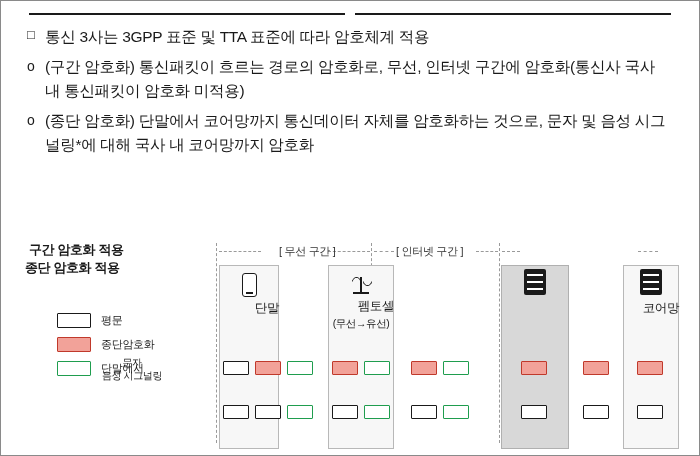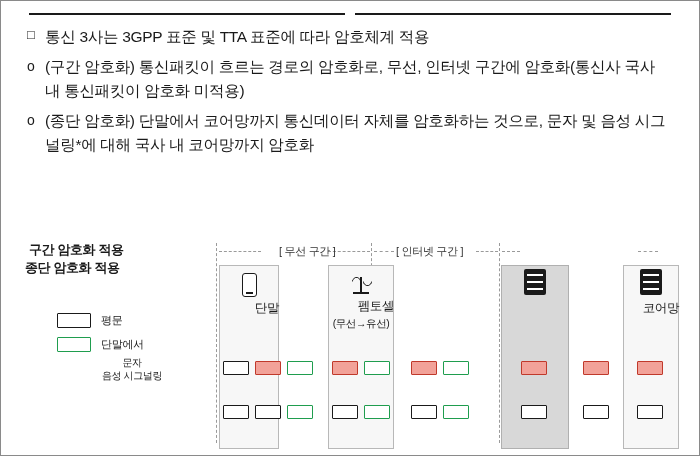--- a/index.html
+++ b/index.html
@@ -282,20 +282,24 @@
 
   <div id="diagram">
 
     <div class="dg-label" id="lbl-gugan">구간 암호화 적용</div>
     <div class="dg-label" id="lbl-jongdan">종단 암호화 적용</div>
 
     <div id="legend">
       <div class="legend-row">
         <div class="sw"></div>
         <div class="legend-txt">평문</div>
+      </div>
+      <div class="legend-row">
+        <div class="sw red"></div>
+        <div class="legend-txt">종단암호화</div>
       </div>
       <div class="legend-row">
         <div class="sw green"></div>
         <div class="legend-txt">단말에서</div>
       </div>
     </div>
 
     <div class="vdash" style="left:193px; top:4px; height:200px;"></div>
     <div class="vdash" style="left:348px; top:4px; height:200px;"></div>
     <div class="vdash" style="left:476px; top:4px; height:200px;"></div>

